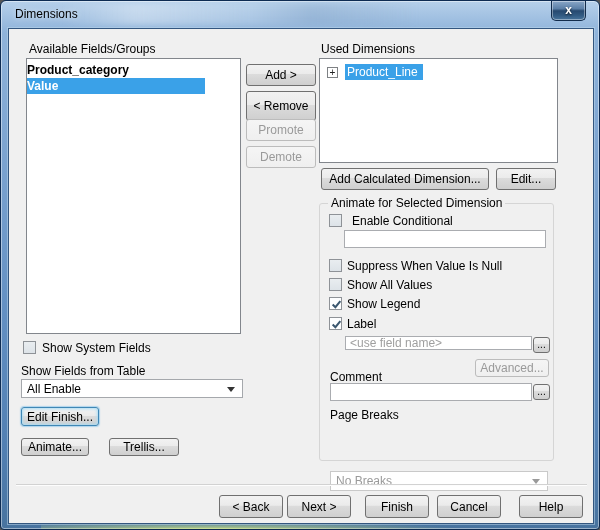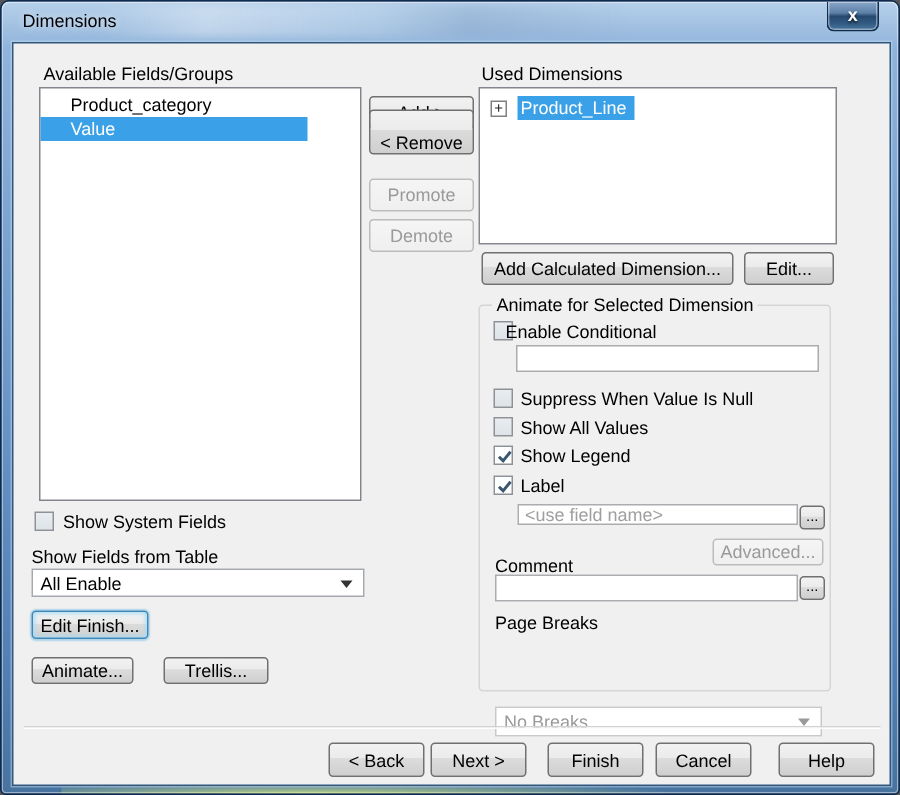--- a/index.html
+++ b/index.html
@@ -24,36 +24,36 @@
     background:radial-gradient(ellipse at 40% 100%,rgba(215,235,130,.8),rgba(215,235,130,0) 70%);}
 
   
   #content{position:absolute;left:7px;top:27px;width:586px;height:496px;background:#f0f0f0;
     border:1px solid #33567f;box-shadow:0 0 0 1px rgba(190,215,235,.5);}
   .lbl{position:absolute;white-space:nowrap;}
 
   
   .box{position:absolute;background:#fff;border:1px solid #82868c;}
   #availList{left:17px;top:29px;width:215px;height:276px;padding-top:3px;}
-  .lrow{height:16px;line-height:16px;padding-left:20px;white-space:nowrap;}
+  .lrow{height:16px;line-height:16px;padding-left:0;white-space:nowrap;font-weight:bold;}
   .lrow.sel{background:#3aa1e8;color:#fff;width:178px;}
   #usedTree{left:310px;top:29px;width:239px;height:105px;}
   #expander{position:absolute;left:7px;top:8px;width:11px;height:11px;border:1px solid #7e8184;background:#fff;
     font-size:10px;line-height:9px;text-align:center;color:#222;}
   #usedSel{position:absolute;left:25px;top:5px;height:16px;line-height:16px;background:#3aa1e8;color:#fff;
     padding:0 5px 0 2px;white-space:nowrap;}
 
   
   .btn{position:absolute;display:flex;align-items:center;justify-content:center;
     background:linear-gradient(180deg,#f2f2f2 0%,#ebebeb 45%,#dcdcdc 46%,#cfcfcf 100%);
     border:1px solid #707070;border-radius:3px;color:#000;cursor:default;white-space:nowrap;}
   .btn.disabled{background:linear-gradient(180deg,#f5f5f5,#efefef);border-color:#bcbcbc;color:#9a9a9a;}
   .btn.focused{border-color:#3f87b5;box-shadow:inset 0 0 3px 1px #aadcf4,0 0 1px 1px rgba(130,195,235,.6);}
   #btnAdd{left:237px;top:35px;width:70px;height:22px;}
-  #btnRemove{left:237px;top:44px;width:70px;height:30px;align-items:flex-end;}
+  #btnRemove{left:237px;top:62px;width:70px;height:30px;}
   #btnPromote{left:237px;top:90px;width:70px;height:22px;}
   #btnDemote{left:237px;top:117px;width:70px;height:22px;}
   #btnAddCalc{left:312px;top:139px;width:168px;height:22px;}
   #btnEdit{left:487px;top:139px;width:60px;height:22px;}
   #btnEditGroups{left:12px;top:378px;width:78px;height:19px;}
   #btnAnimate{left:12px;top:409px;width:68px;height:18px;}
   #btnTrellis{left:100px;top:409px;width:70px;height:18px;}
   .mini{width:17px;height:16px;font-size:10px;line-height:10px;}
 
   
@@ -72,21 +72,21 @@
   .combo .arrow{position:absolute;right:7px;top:50%;margin-top:-2px;width:0;height:0;
     border-left:4px solid transparent;border-right:4px solid transparent;border-top:5px solid #333;}
   .combo.disabled{border-color:#c9c9c9;color:#9a9a9a;}
   .combo.disabled .arrow{border-top-color:#9a9a9a;}
   #comboTables{left:12px;top:350px;width:222px;height:19px;}
 
   
   #groupSettings{position:absolute;left:310px;top:174px;width:235px;height:258px;
     border:1px solid #d5d5d5;border-radius:3px;}
   #groupLabel{position:absolute;left:8px;top:-8px;background:#f0f0f0;padding:0 3px;white-space:nowrap;}
-  #cbEnable{left:9px;top:10px;}   #lblEnable{left:17px;top:10px;}
+  #cbEnable{left:9px;top:10px;}   #lblEnable{left:32px;top:10px;}
   #inpConditional{left:24px;top:26px;width:202px;height:18px;}
   #cbSuppress{left:9px;top:55px;} #lblSuppress{left:27px;top:55px;}
   #cbShowAll{left:9px;top:74px;}  #lblShowAll{left:27px;top:74px;}
   #cbLegend{left:9px;top:93px;}   #lblLegend{left:27px;top:93px;}
   #cbLabel{left:9px;top:113px;}   #lblLabel{left:27px;top:113px;}
   #inpLabel{left:25px;top:132px;width:187px;height:14px;}
   #dots1{left:213px;top:133px;}
   #btnAdvanced{left:155px;top:155px;width:74px;height:18px;}
   #lblComment{left:10px;top:166px;}
   #inpComment{left:10px;top:179px;width:202px;height:18px;}

